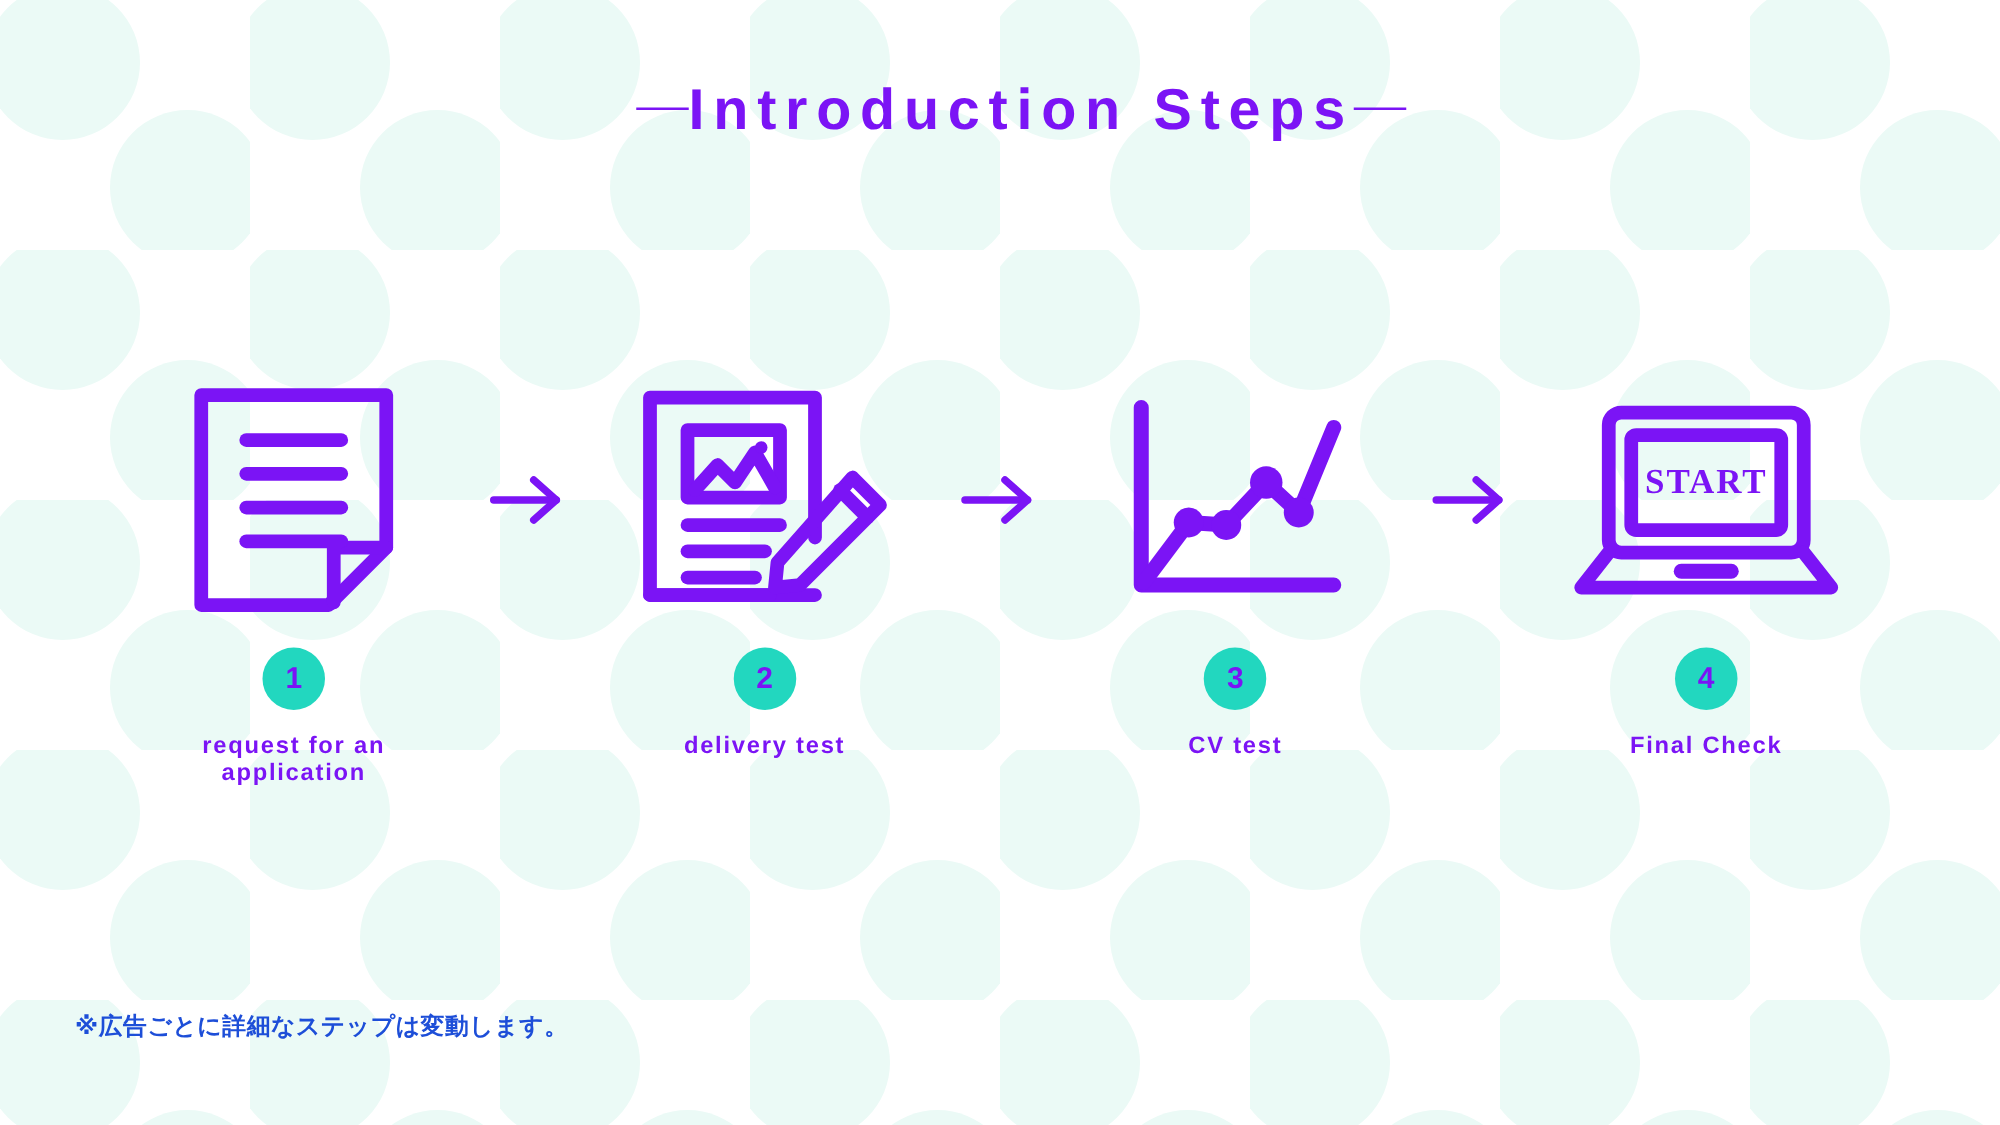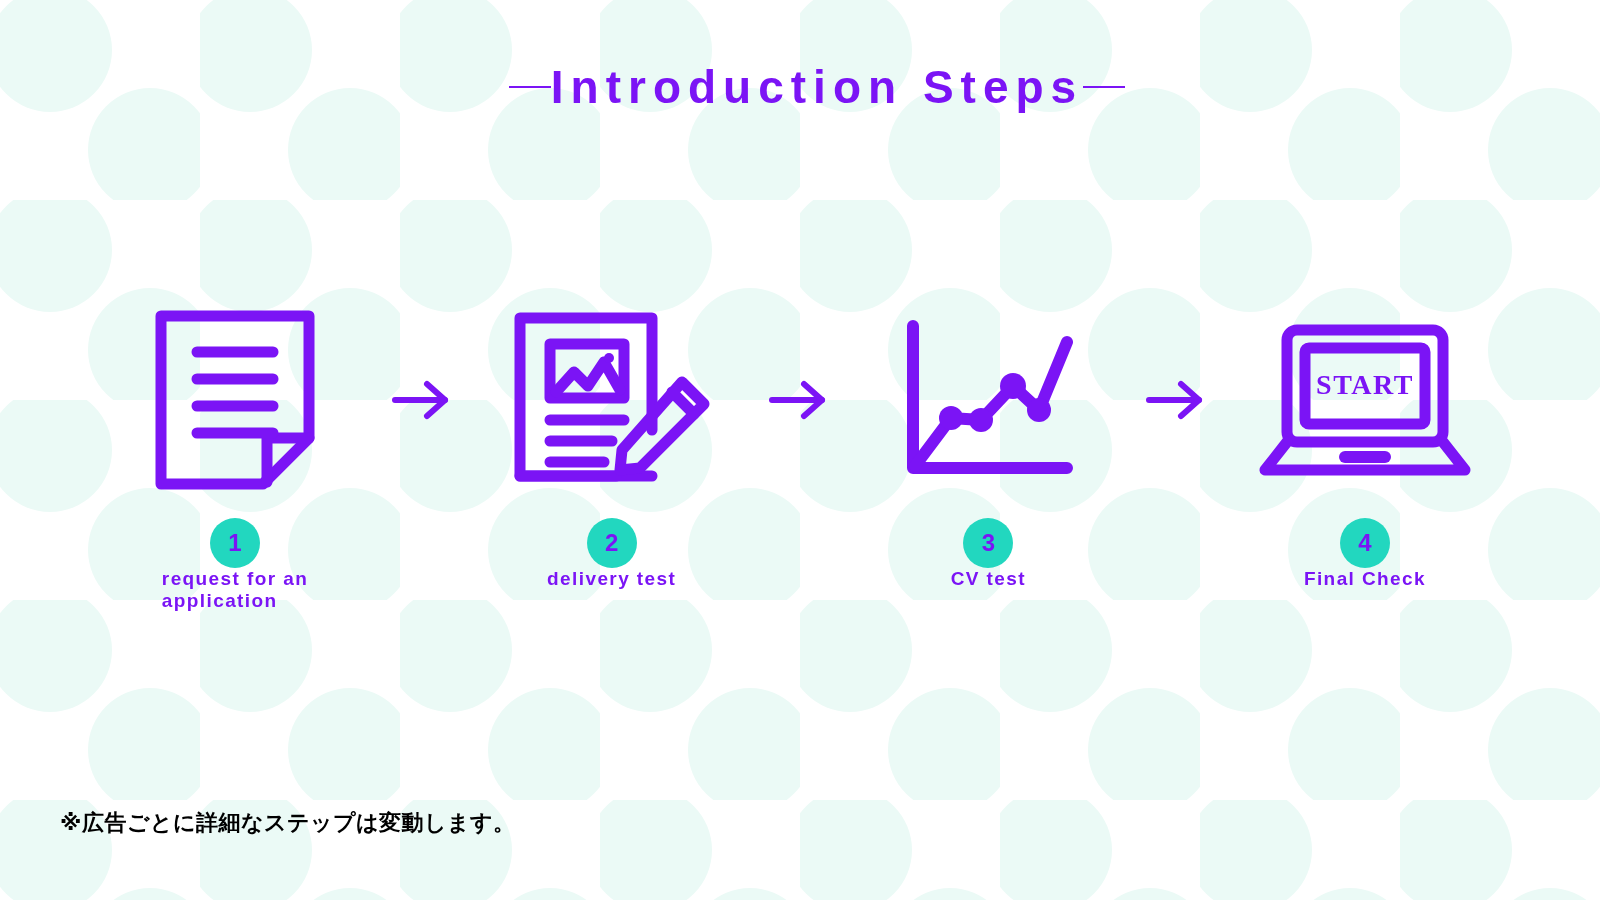--- a/index.html
+++ b/index.html
@@ -90,45 +90,46 @@
     color: #7b14f5;
     font-size: 24px;
     font-weight: 700;
     display: flex;
     align-items: center;
     justify-content: center;
     line-height: 1;
   }
 
   .step-label {
+    margin-top: 18px;
     font-size: 19px;
     font-weight: 700;
     color: #7b14f5;
     letter-spacing: 1.4px;
-    text-align: left;
+    text-align: center;
     line-height: 1.15;
     white-space: pre-line;
   }
 
   .arrow-cell {
     width: 90px;
     height: 200px;
     display: flex;
     align-items: center;
     justify-content: center;
   }
 
   
   #footnote {
     position: absolute;
     left: 60px;
     top: 808px;
-    font-size: 22px;
-    font-weight: 700;
-    color: #000000;
+    font-size: 19px;
+    font-weight: 700;
+    color: #1d4ed8;
     letter-spacing: 0.5px;
   }
 
   svg { display: block; overflow: visible; }
 </style>
 </head>
 <body>
 
 <svg id="dot-pattern" width="1600" height="900" viewBox="0 0 1600 900">
   <defs>

